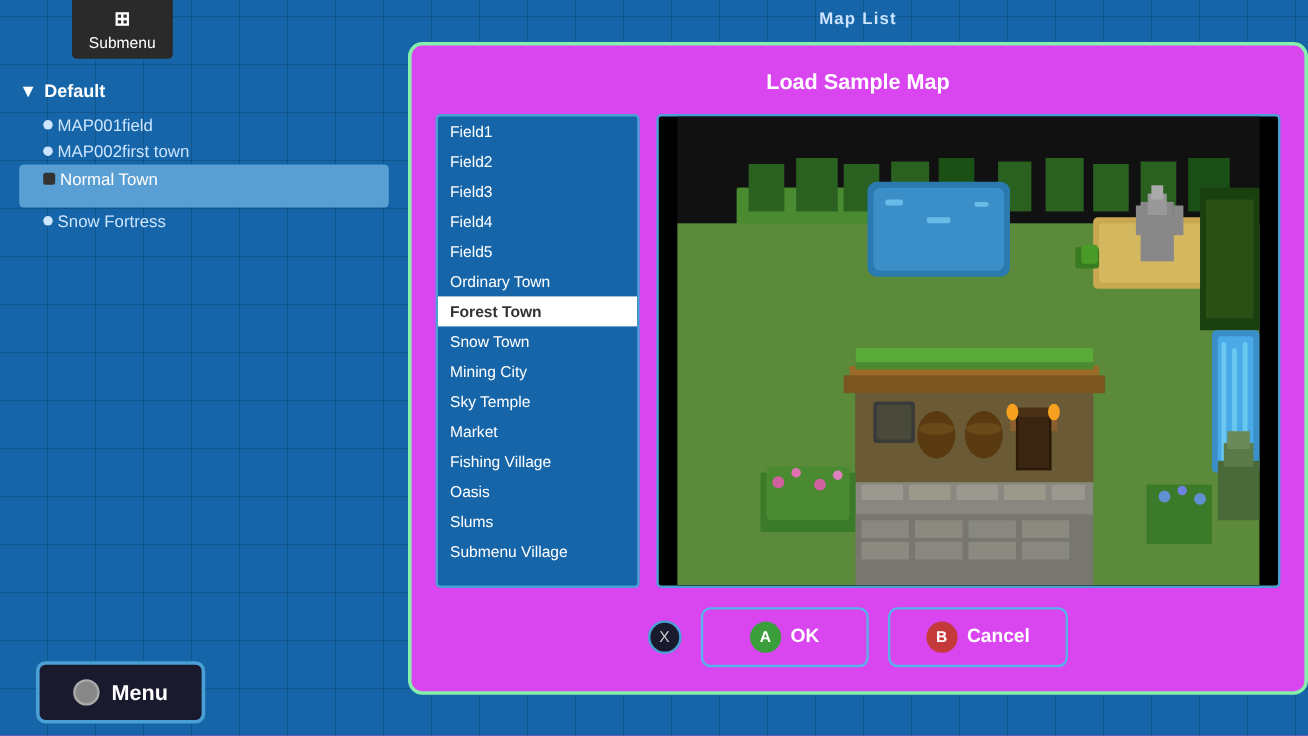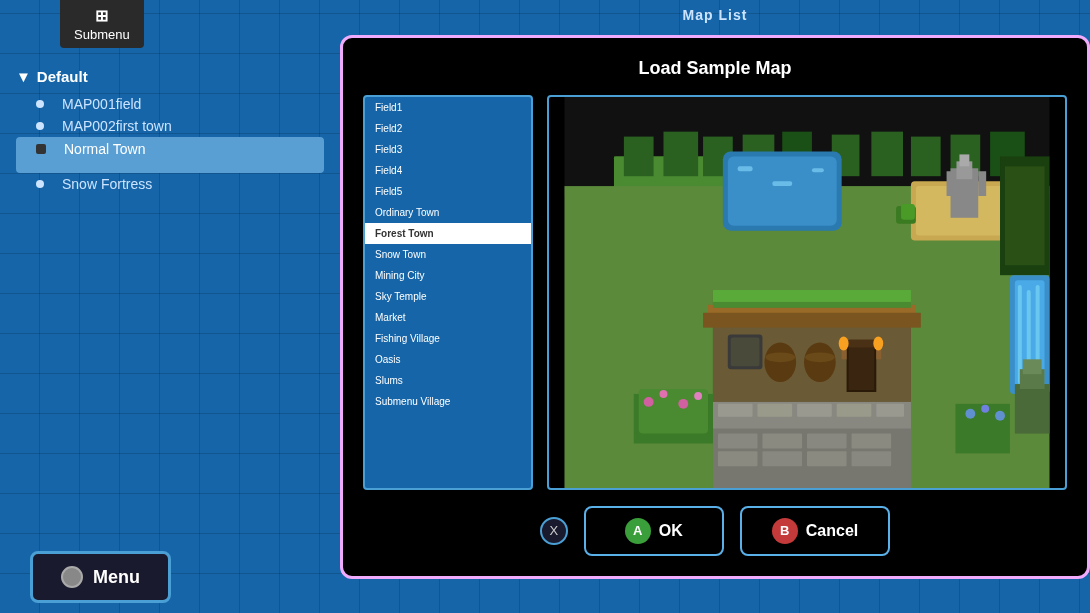--- a/index.html
+++ b/index.html
@@ -69,21 +69,21 @@
       gap: 6px;
       margin-bottom: 8px;
     }
 
     .tree-item {
       color: #cce4ff;
       font-size: 14px;
       padding: 3px 0 3px 20px;
       display: flex;
       align-items: center;
-      gap: 18px;
+      gap: 4px;
       cursor: pointer;
     }
 
     .tree-item .dot {
       width: 8px;
       height: 8px;
       border-radius: 50%;
       background: #cce4ff;
       flex-shrink: 0;
     }
@@ -155,22 +155,22 @@
 
     .map-title-bar span {
       color: #cce4ff;
       font-size: 14px;
       font-weight: bold;
       letter-spacing: 1px;
     }
 
     
     .dialog {
-      background: #000000;
-      border: 3px solid #f0abfc;
+      background: #d946ef;
+      border: 3px solid #86efac;
       border-radius: 12px;
       width: 798px;
       padding: 20px;
       position: relative;
     }
 
     .dialog-title {
       text-align: center;
       color: #fff;
       font-size: 18px;
@@ -206,21 +206,21 @@
     .map-list::-webkit-scrollbar-track {
       background: #1565a8;
     }
     .map-list::-webkit-scrollbar-thumb {
       background: #4a9fd4;
       border-radius: 4px;
     }
 
     .map-list li {
       color: #fff;
-      font-size: 10px;
+      font-size: 13px;
       padding: 5px 10px;
       cursor: pointer;
     }
 
     .map-list li.selected {
       background: #fff;
       color: #333;
       font-weight: bold;
     }
 

